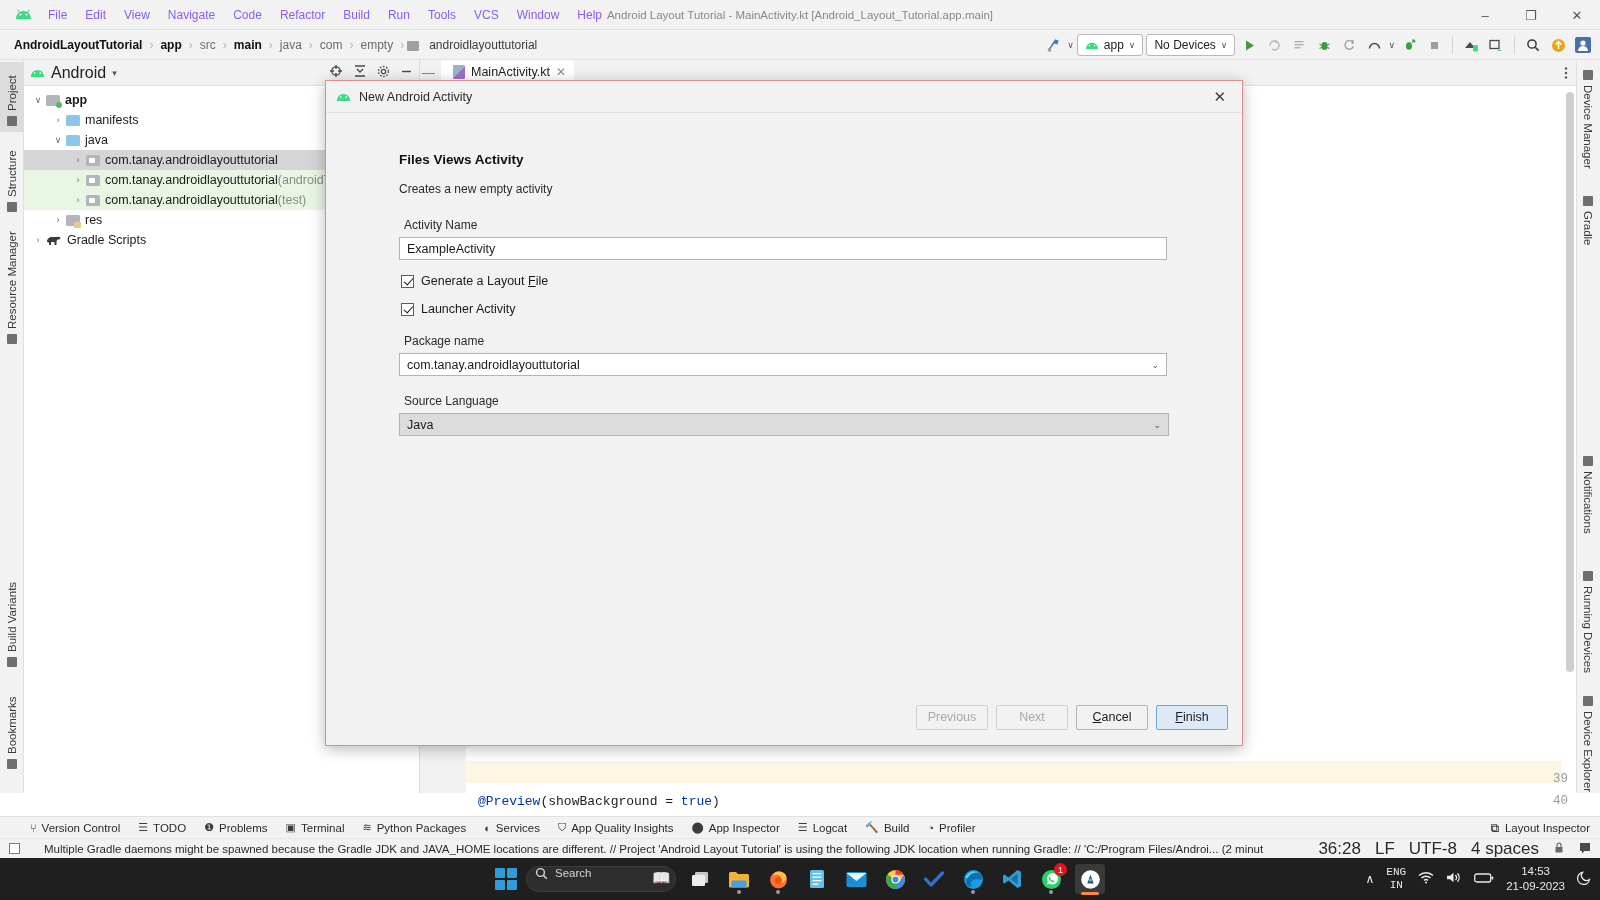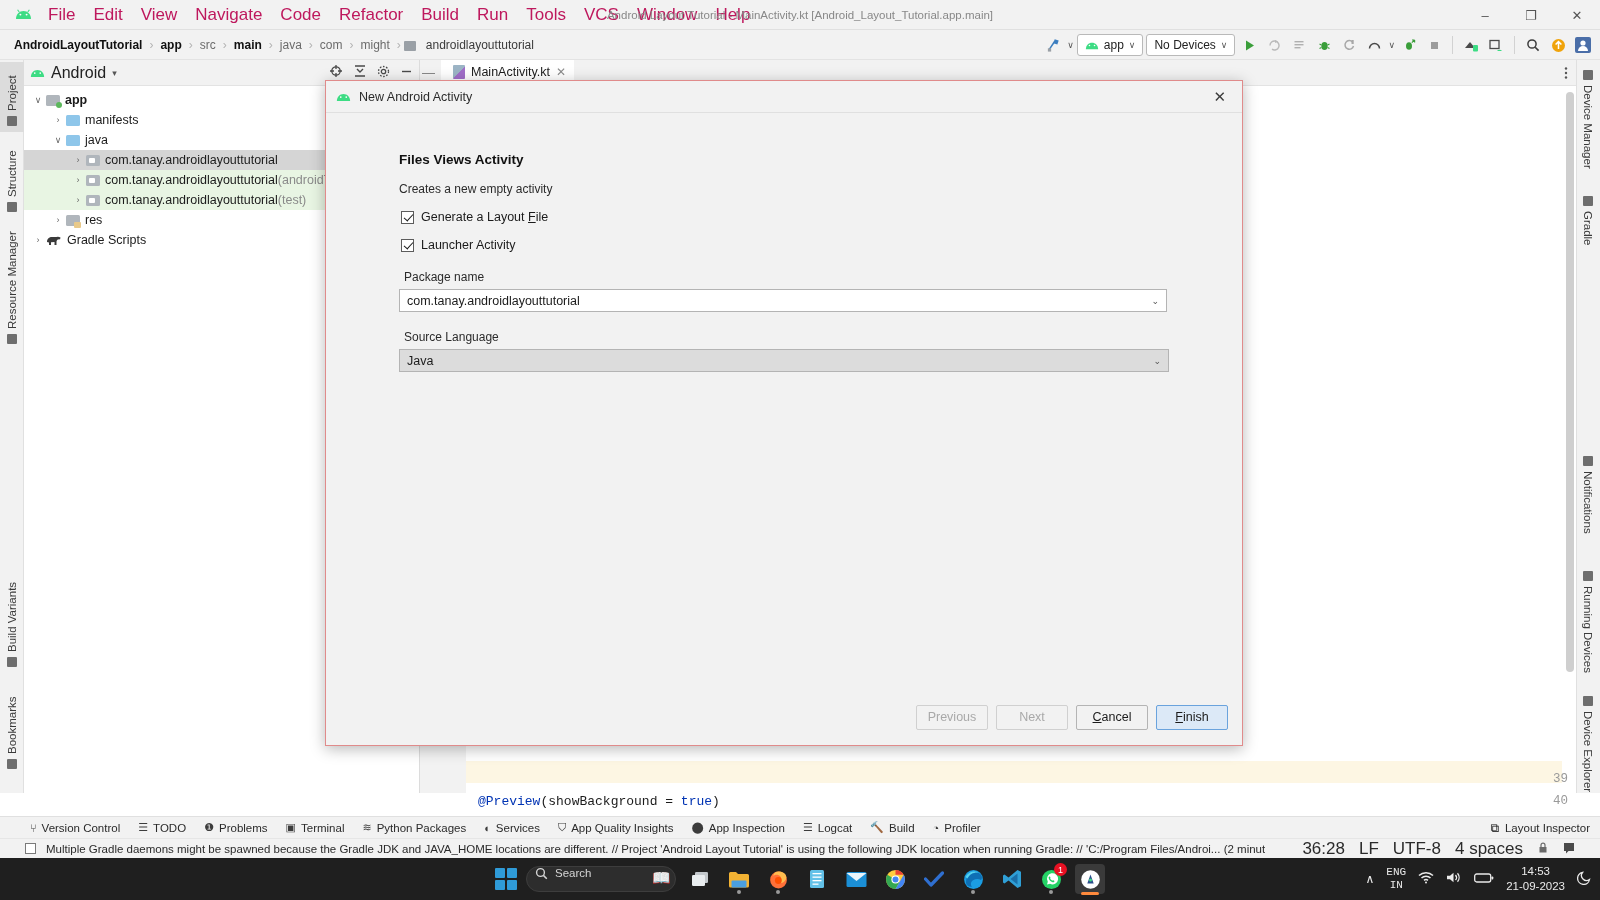--- a/index.html
+++ b/index.html
@@ -13,21 +13,21 @@
   #app { position: relative; width: 1600px; height: 900px; }
 
   
   .titlebar {
     position: absolute; top: 0; left: 0; width: 1600px; height: 30px;
     background: #f2f2f2; border-bottom: 1px solid #e0e0e0;
     display: flex; align-items: center;
   }
   .tb-logo { margin-left: 14px; width: 18px; height: 18px; display:flex; align-items:center; justify-content:center; }
   .menu { display: flex; align-items: center; margin-left: 14px; gap: 14px; }
-  .menu-item { font-size: 17px; color: #be185d; padding: 2px 2px; cursor: default; }
+  .menu-item { font-size: 12px; color: #8b5cf6; padding: 2px 2px; cursor: default; }
   .tb-title {
     position: absolute; left: 0; width: 1600px; text-align: center;
     font-size: 11.5px; color: #888; pointer-events: none;
   }
   .win-btns { position: absolute; right: 0; top: 0; height: 30px; display: flex; align-items: stretch; }
   .win-btn { width: 46px; display: flex; align-items: center; justify-content: center; color: #555; font-size: 13px; }
 
   
   .navbar {
     position: absolute; top: 30px; left: 0; width: 1600px; height: 30px;
@@ -184,21 +184,21 @@
     background: #f2f2f2; border-top: 1px solid #e0e0e0;
     display: flex; align-items: center; padding-left: 30px; gap: 18px;
   }
   .bbtn { display: flex; align-items: center; gap: 5px; font-size: 11.5px; color: #2b2b2b; }
   .bbtn .gi { font-size: 11px; color: #3c3c3c; }
   .bb-right { margin-left: auto; padding-right: 10px; display: flex; align-items: center; gap: 6px; }
 
   .statusbar {
     position: absolute; bottom: 42px; left: 0; width: 1600px; height: 20px;
     background: #f2f2f2; border-top: 1px solid #e6e6e6;
-    display: flex; align-items: center; padding: 0 25px; gap: 10px;
+    display: flex; align-items: center; padding: 0 9px; gap: 24px;
   }
   .st-msg { font-size: 11.5px; color: #2b2b2b; white-space: nowrap; overflow: hidden; }
   .st-right { margin-left: auto; display: flex; align-items: center; gap: 14px; font-size: 17px; color: #2b2b2b; }
   .st-chk { width: 11px; height: 11px; border: 1px solid #7a7a7a; background: #fff; flex: none; }
 
   
   .taskbar {
     position: absolute; bottom: 0; left: 0; width: 1600px; height: 42px;
     background: #1f1f1f;
     display: flex; align-items: center;
@@ -269,21 +269,21 @@
       <span class="crumb bold">app</span>
       <span class="crumb-sep">›</span>
       <span class="crumb dim">src</span>
       <span class="crumb-sep">›</span>
       <span class="crumb bold">main</span>
       <span class="crumb-sep">›</span>
       <span class="crumb dim">java</span>
       <span class="crumb-sep">›</span>
       <span class="crumb dim">com</span>
       <span class="crumb-sep">›</span>
-      <span class="crumb dim">might</span>
+      <span class="crumb dim">empty</span>
       <span class="crumb-sep">›</span>
       <span class="crumb-folder"></span>
       <span class="crumb">androidlayouttutorial</span>
     </div>
 
     <div class="tb-right">
       <span class="tbtn">
         <svg width="15" height="15" viewBox="0 0 16 16">
             <path d="M3 13 L9 4" stroke="#3c7ebf" stroke-width="1.6" fill="none"></path>
             <rect x="8.5" y="2" width="4.5" height="4.5" fill="#3c7ebf" transform="rotate(18 11 4)"></rect>
@@ -593,20 +593,26 @@
           <circle cx="11.6" cy="5.6" r="0.95" fill="#fff"></circle>
         </svg>
       <span class="t">New Android Activity</span>
       <span class="dlg-x">✕</span>
     </div>
 
     <div class="dlg-body">
       <div class="dlg-h">Files Views Activity</div>
       <div class="dlg-sub">Creates a new empty activity</div>
 
+      <div class="ftop" style="margin-top:22px;">
+        <div class="flabel">Activity Name</div>
+        <div class="finput">
+          <span>ExampleActivity</span>
+        </div>
+      </div>
 
       <div class="chkrow">
         <span class="chk"></span>
         <span class="chklabel">Generate a Layout <u>F</u>ile</span>
       </div>
 
 
       <div class="chkrow">
         <span class="chk"></span>
         <span class="chklabel">Launcher Activity</span>
@@ -661,21 +667,21 @@
     <span class="bbtn">
       <span class="gi">◐</span>
       <span>Services</span>
     </span>
     <span class="bbtn">
       <span class="gi">⛉</span>
       <span>App Quality Insights</span>
     </span>
     <span class="bbtn">
       <span class="gi">⬤</span>
-      <span>App Inspection</span>
+      <span>App Inspector</span>
     </span>
     <span class="bbtn">
       <span class="gi">☰</span>
       <span>Logcat</span>
     </span>
     <span class="bbtn">
       <span class="gi">🔨</span>
       <span>Build</span>
     </span>
     <span class="bbtn">

